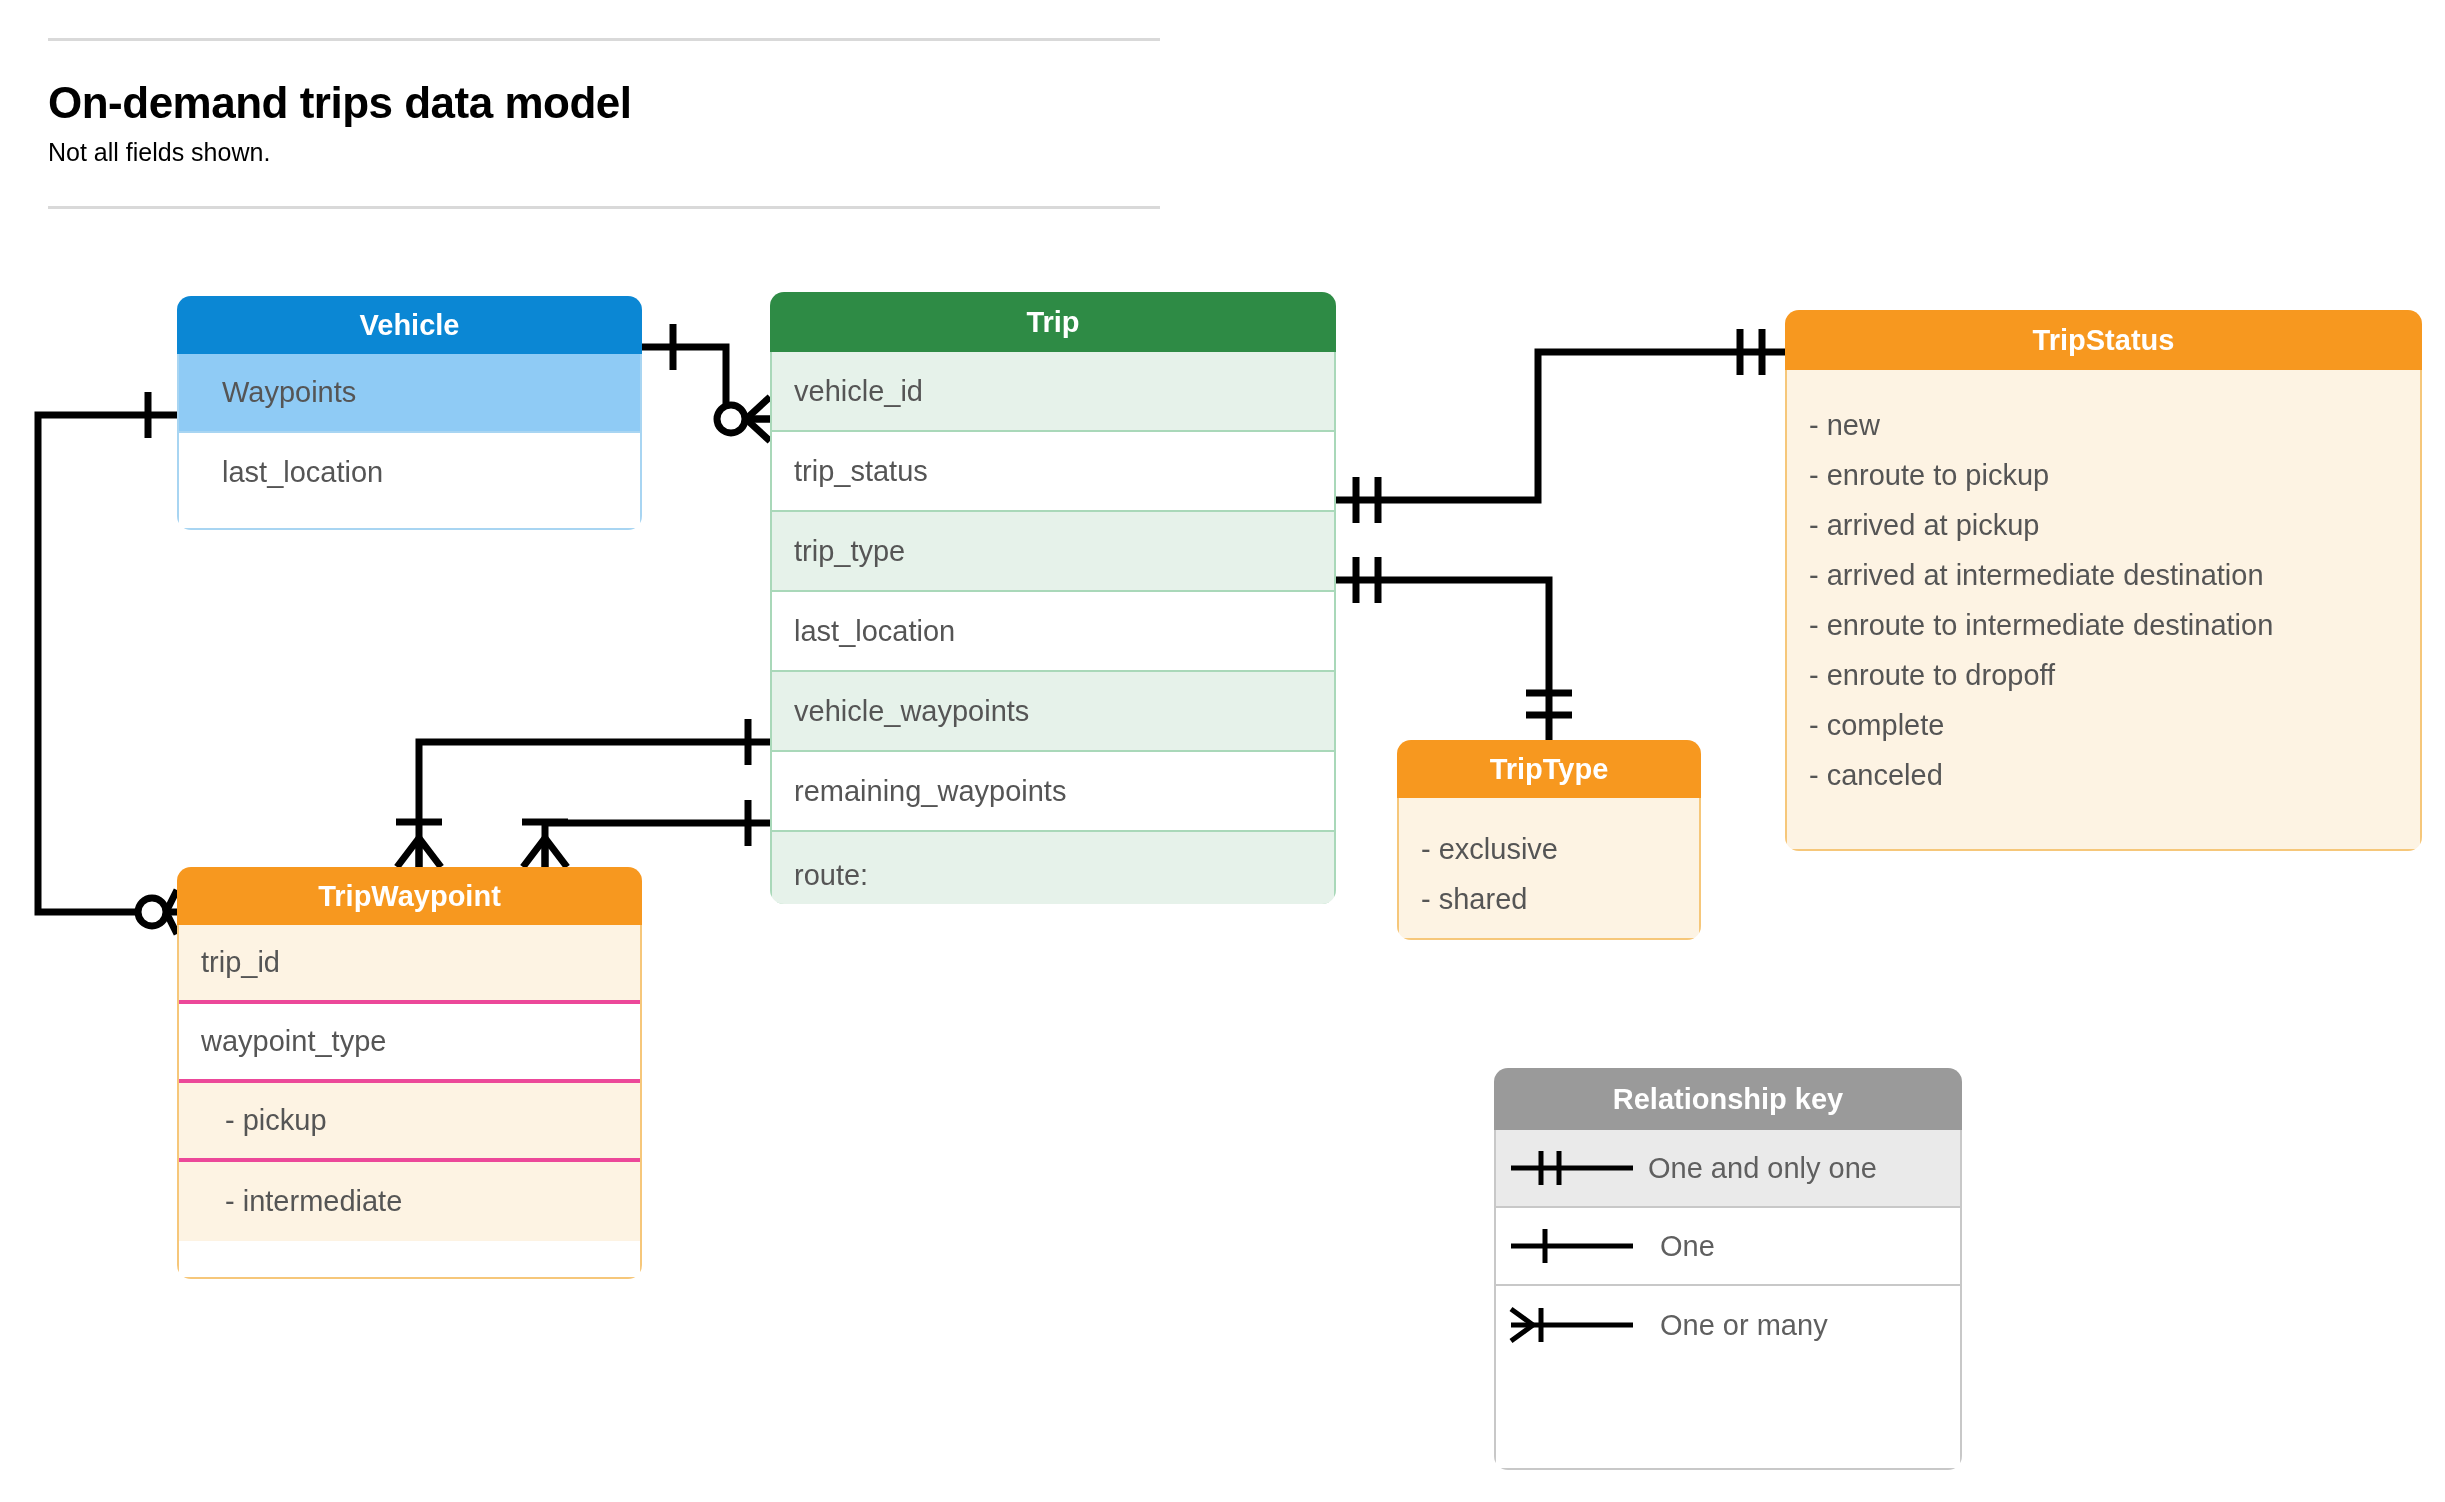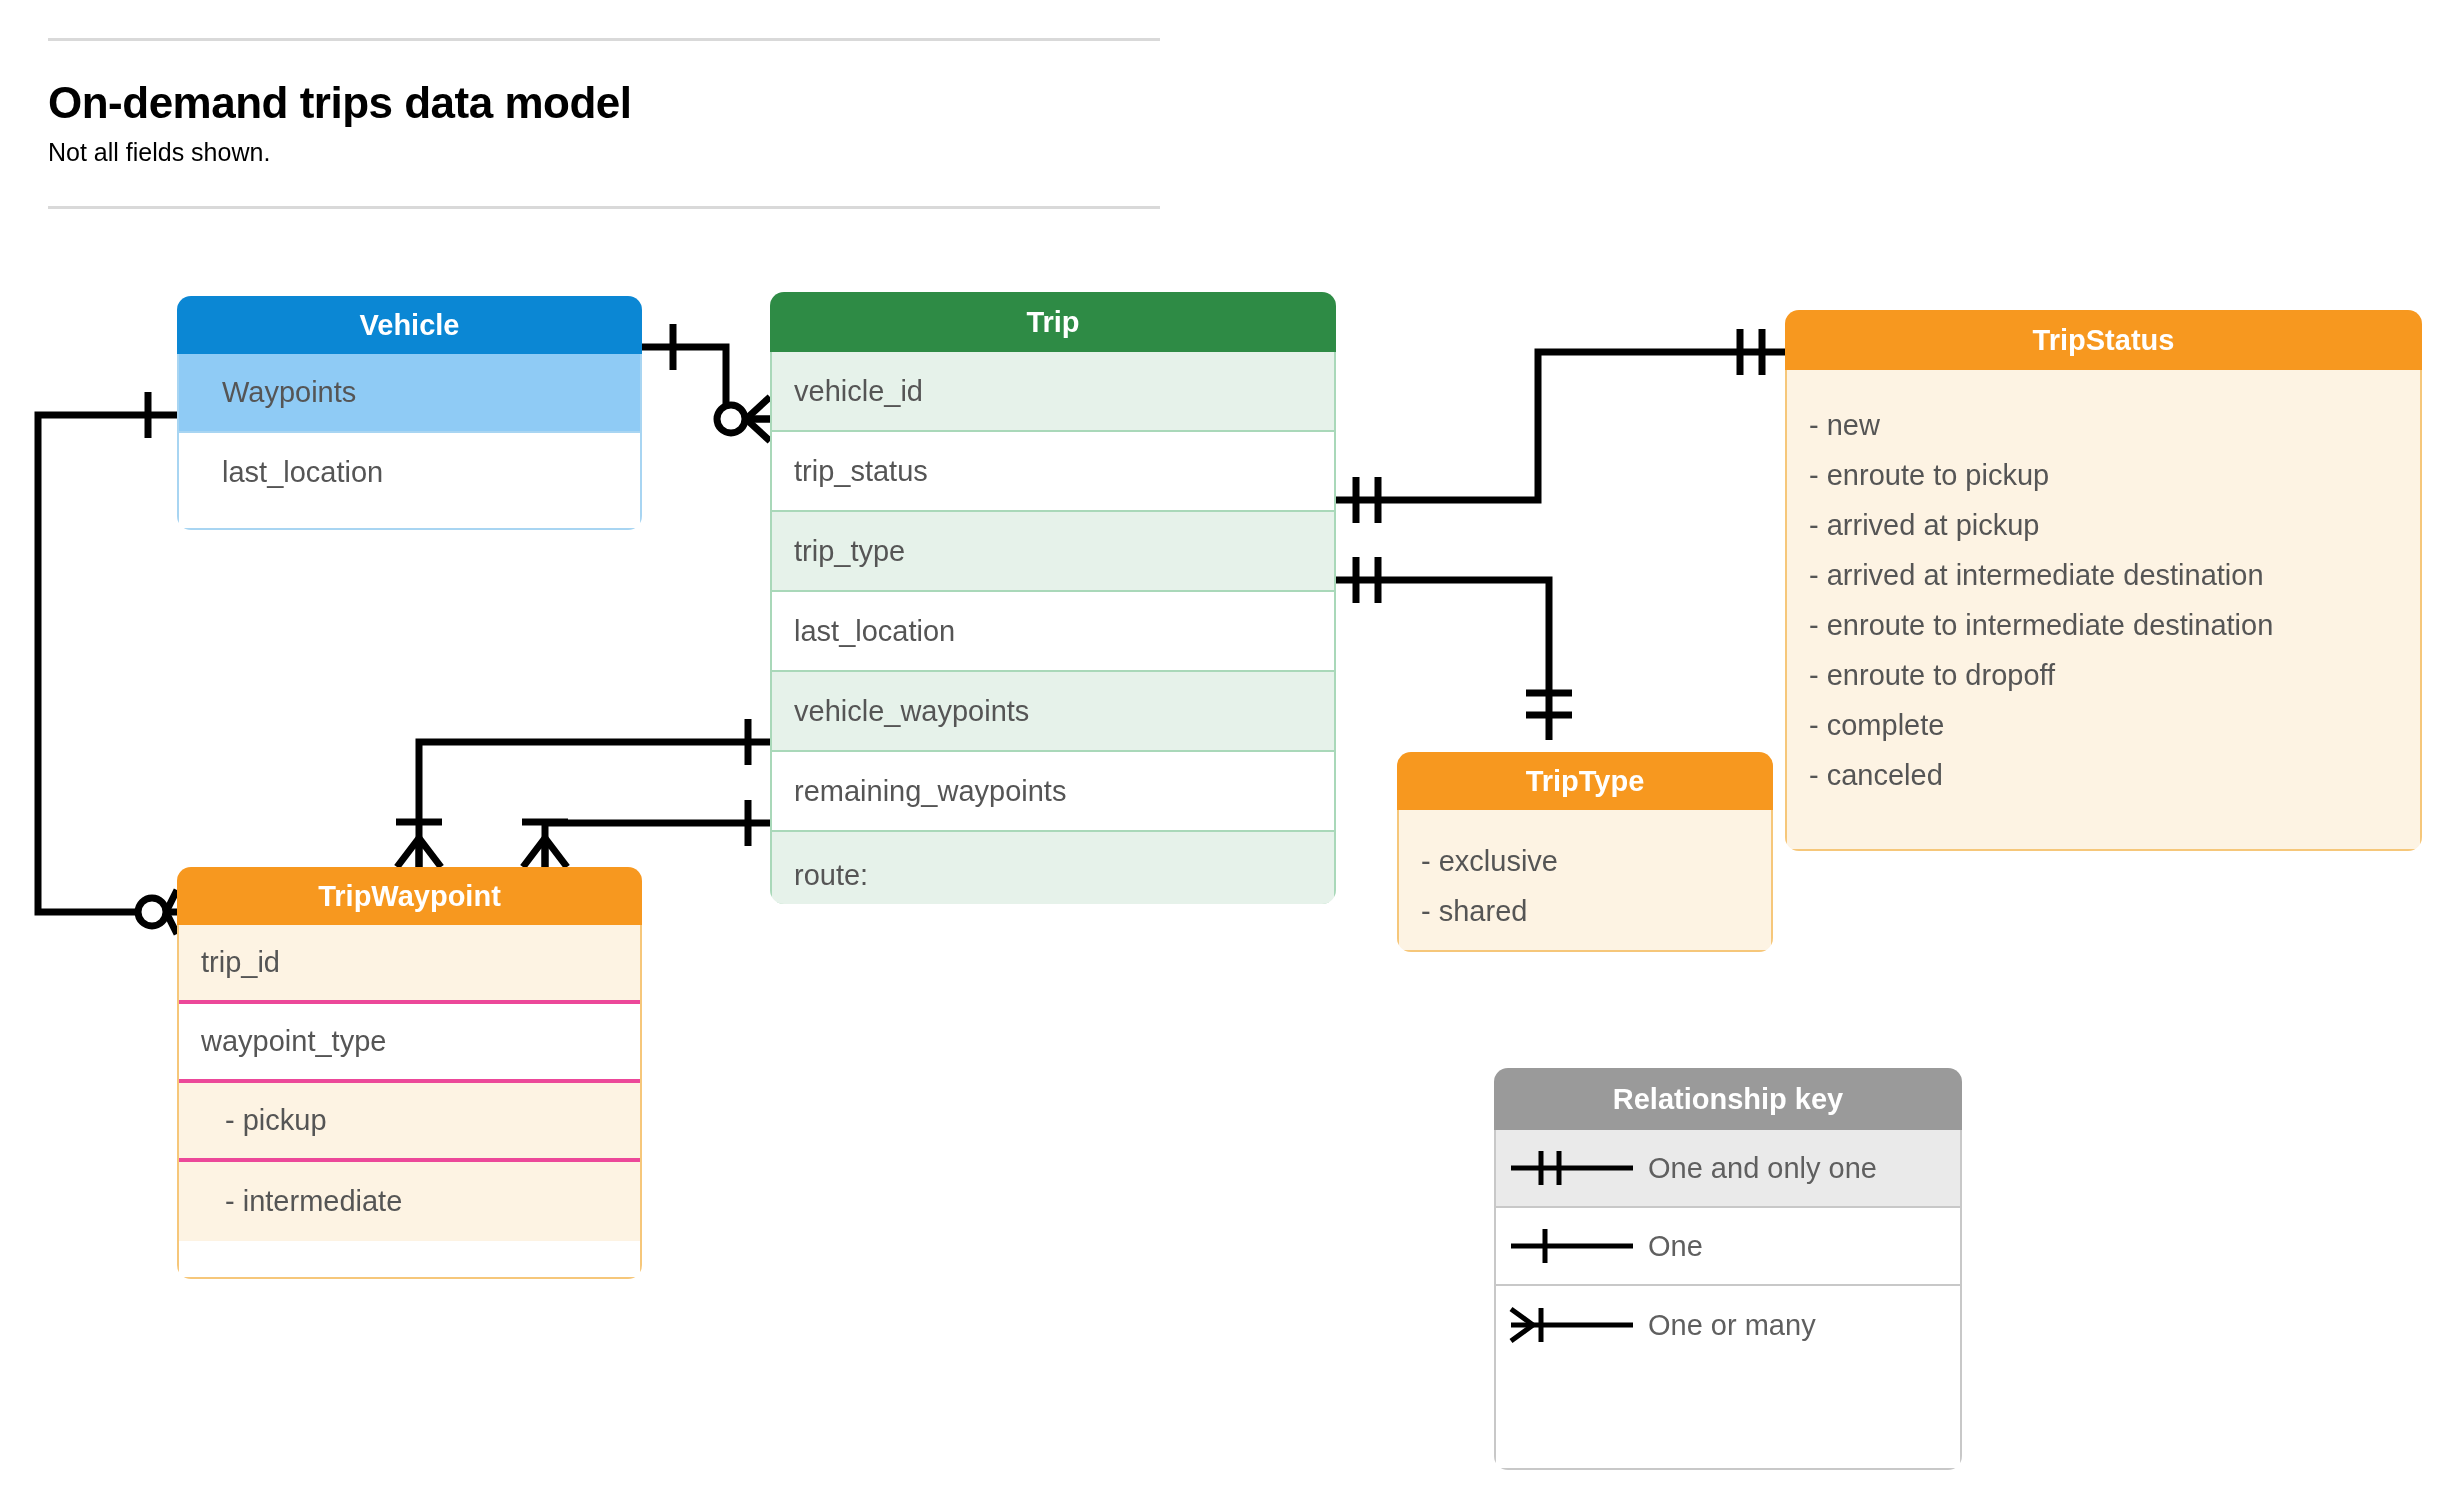--- a/index.html
+++ b/index.html
@@ -187,23 +187,22 @@
     font-size: 29px;
     color: #555555;
     line-height: 50px;
     white-space: nowrap;
   }
 
   
   #entity-triptype {
     left: 1397px;
     top: 740px;
-    width: 376px;
+    width: 304px;
     height: 200px;
-    margin-top: 12px;
   }
   #entity-triptype .entity-header {
     background: #F7981F;
     height: 58px;
   }
   #entity-triptype .entity-body {
     background: #FDF3E3;
     border: 2px solid #F6C77A;
     border-top: none;
     height: 142px;
@@ -239,21 +238,21 @@
   }
   .legend-row {
     height: 78px;
     display: flex;
     align-items: center;
     border-bottom: 2px solid #C8C8C8;
     box-sizing: border-box;
   }
   .legend-row:last-child { border-bottom: none; }
   .legend-row.alt { background: #EAEAEA; }
-  .legend-row.plain { background: #ffffff; }
+  .legend-row.plain { background: #ffffff; gap: 12px; }
   .legend-symbol {
     width: 152px;
     flex: 0 0 152px;
     display: flex;
     align-items: center;
     justify-content: center;
   }
   .legend-label {
     font-size: 29px;
     color: #5F5F5F;

